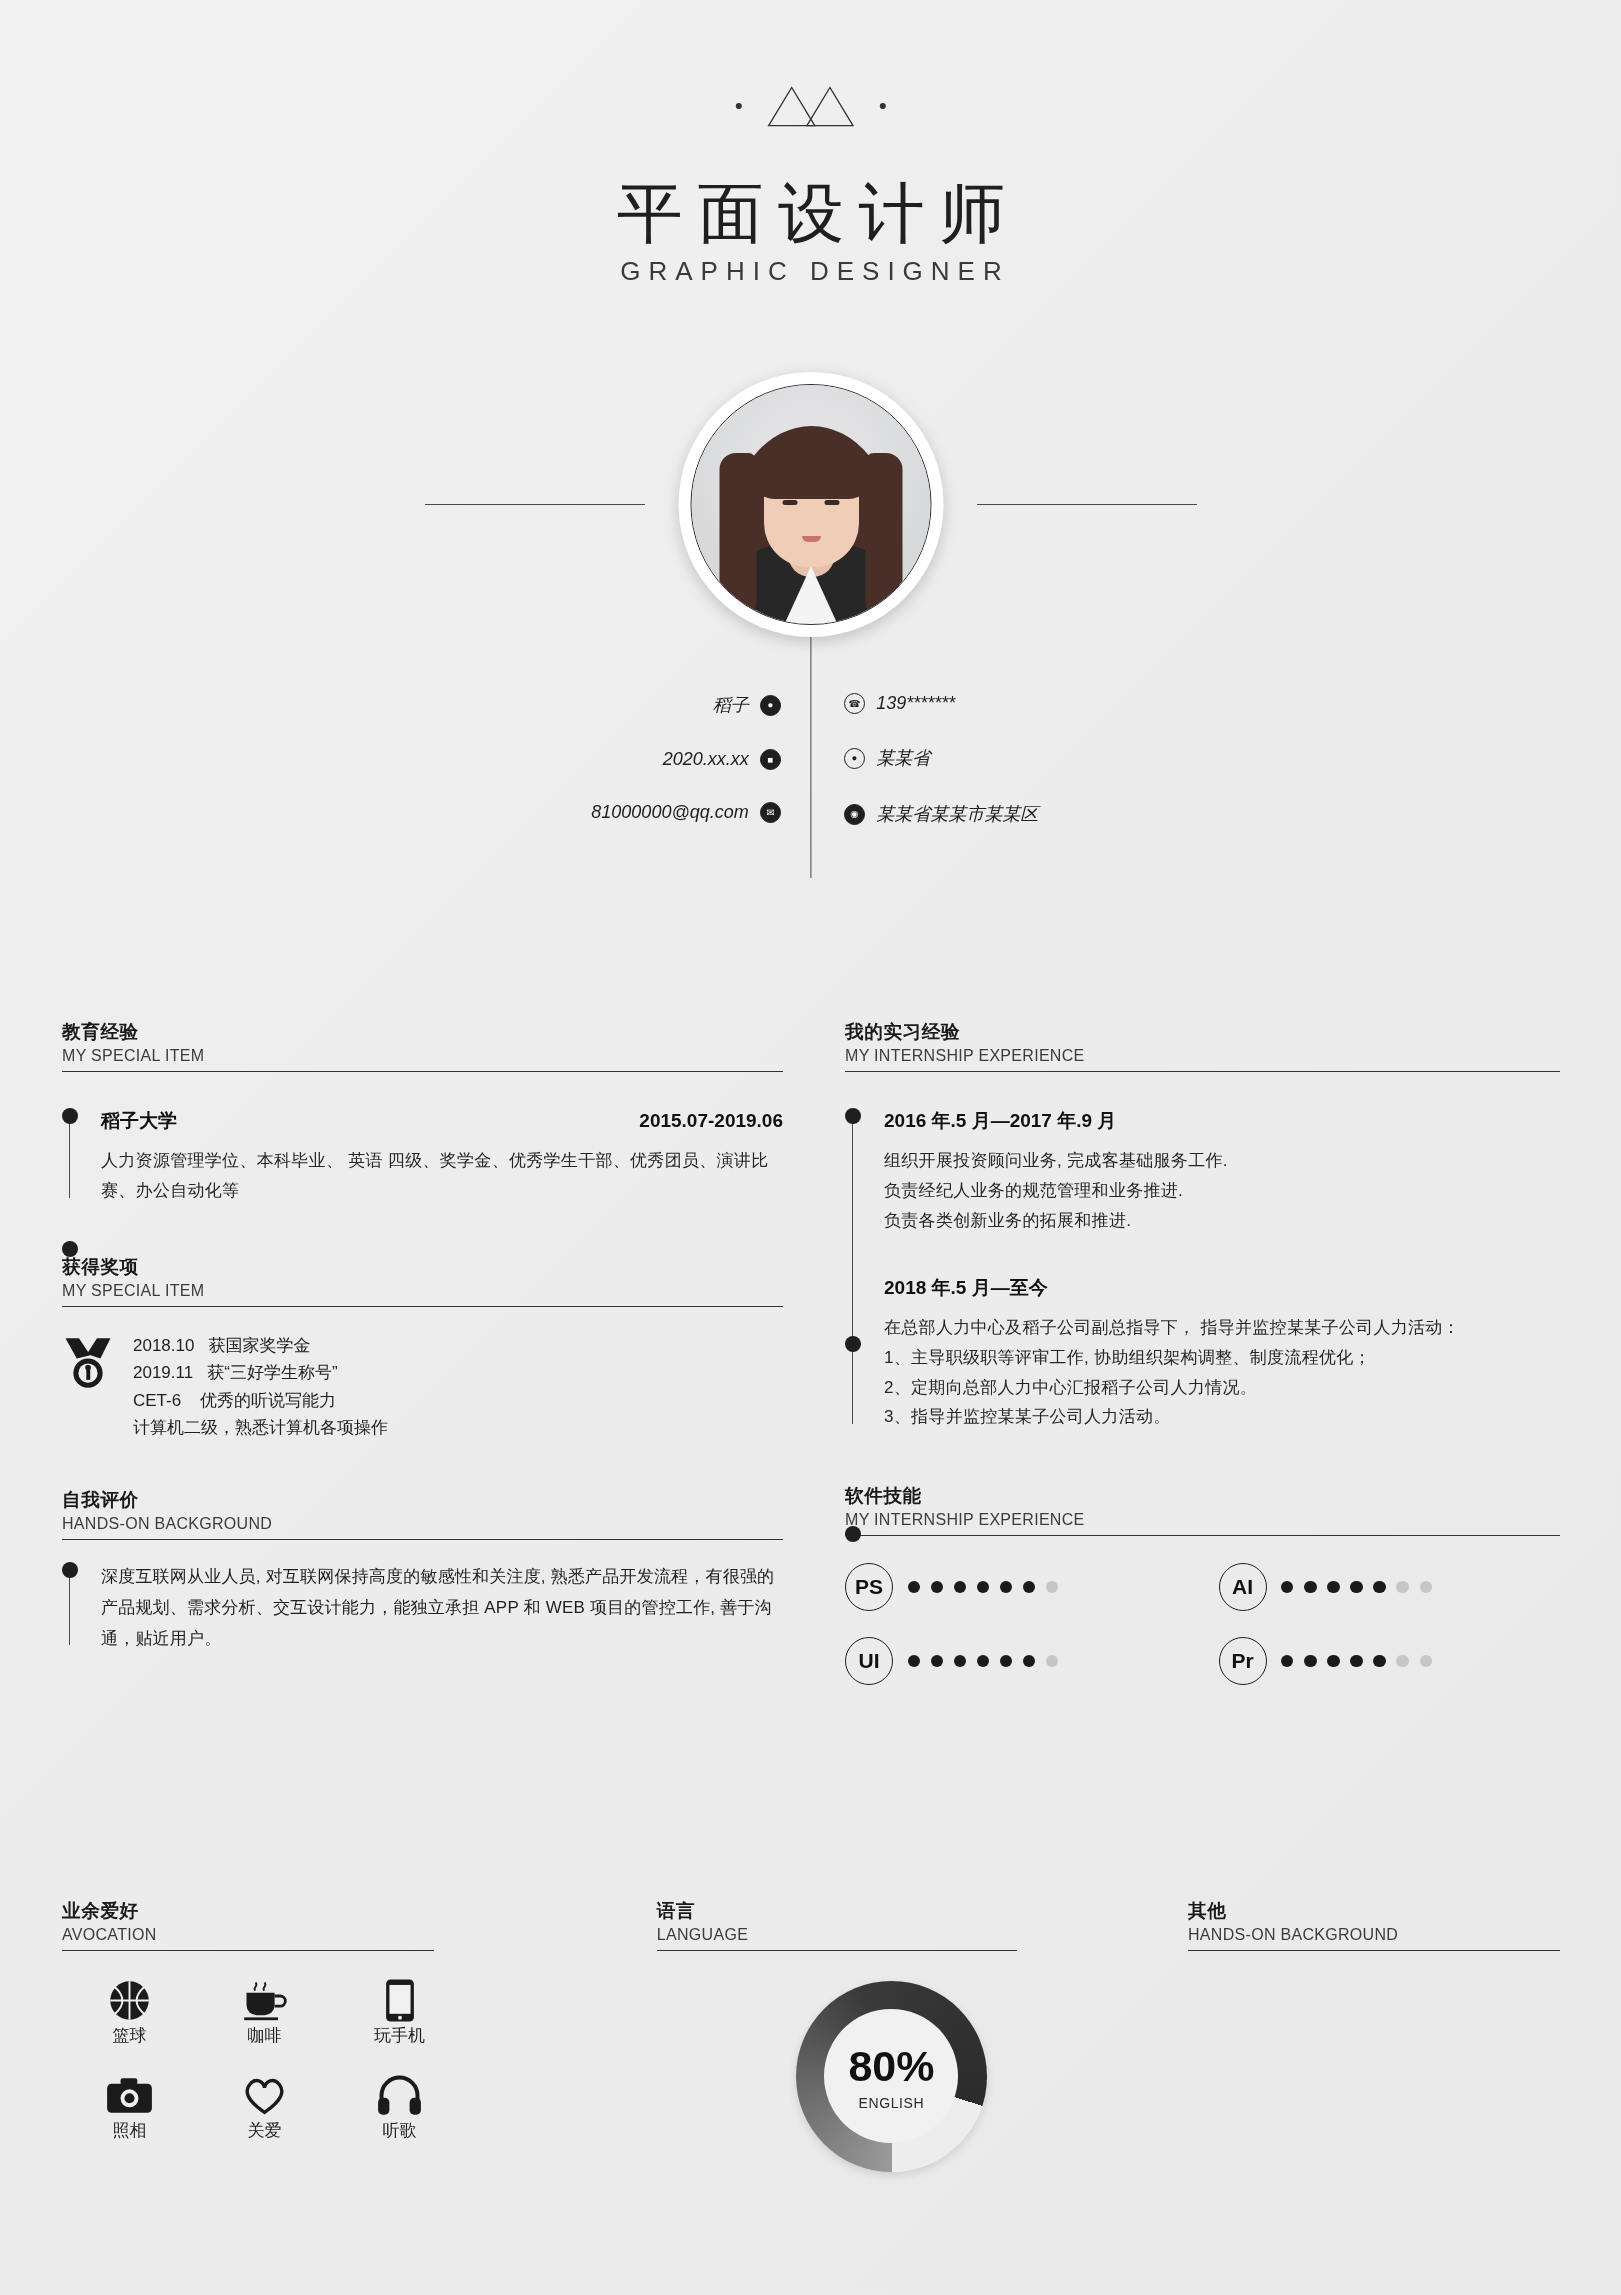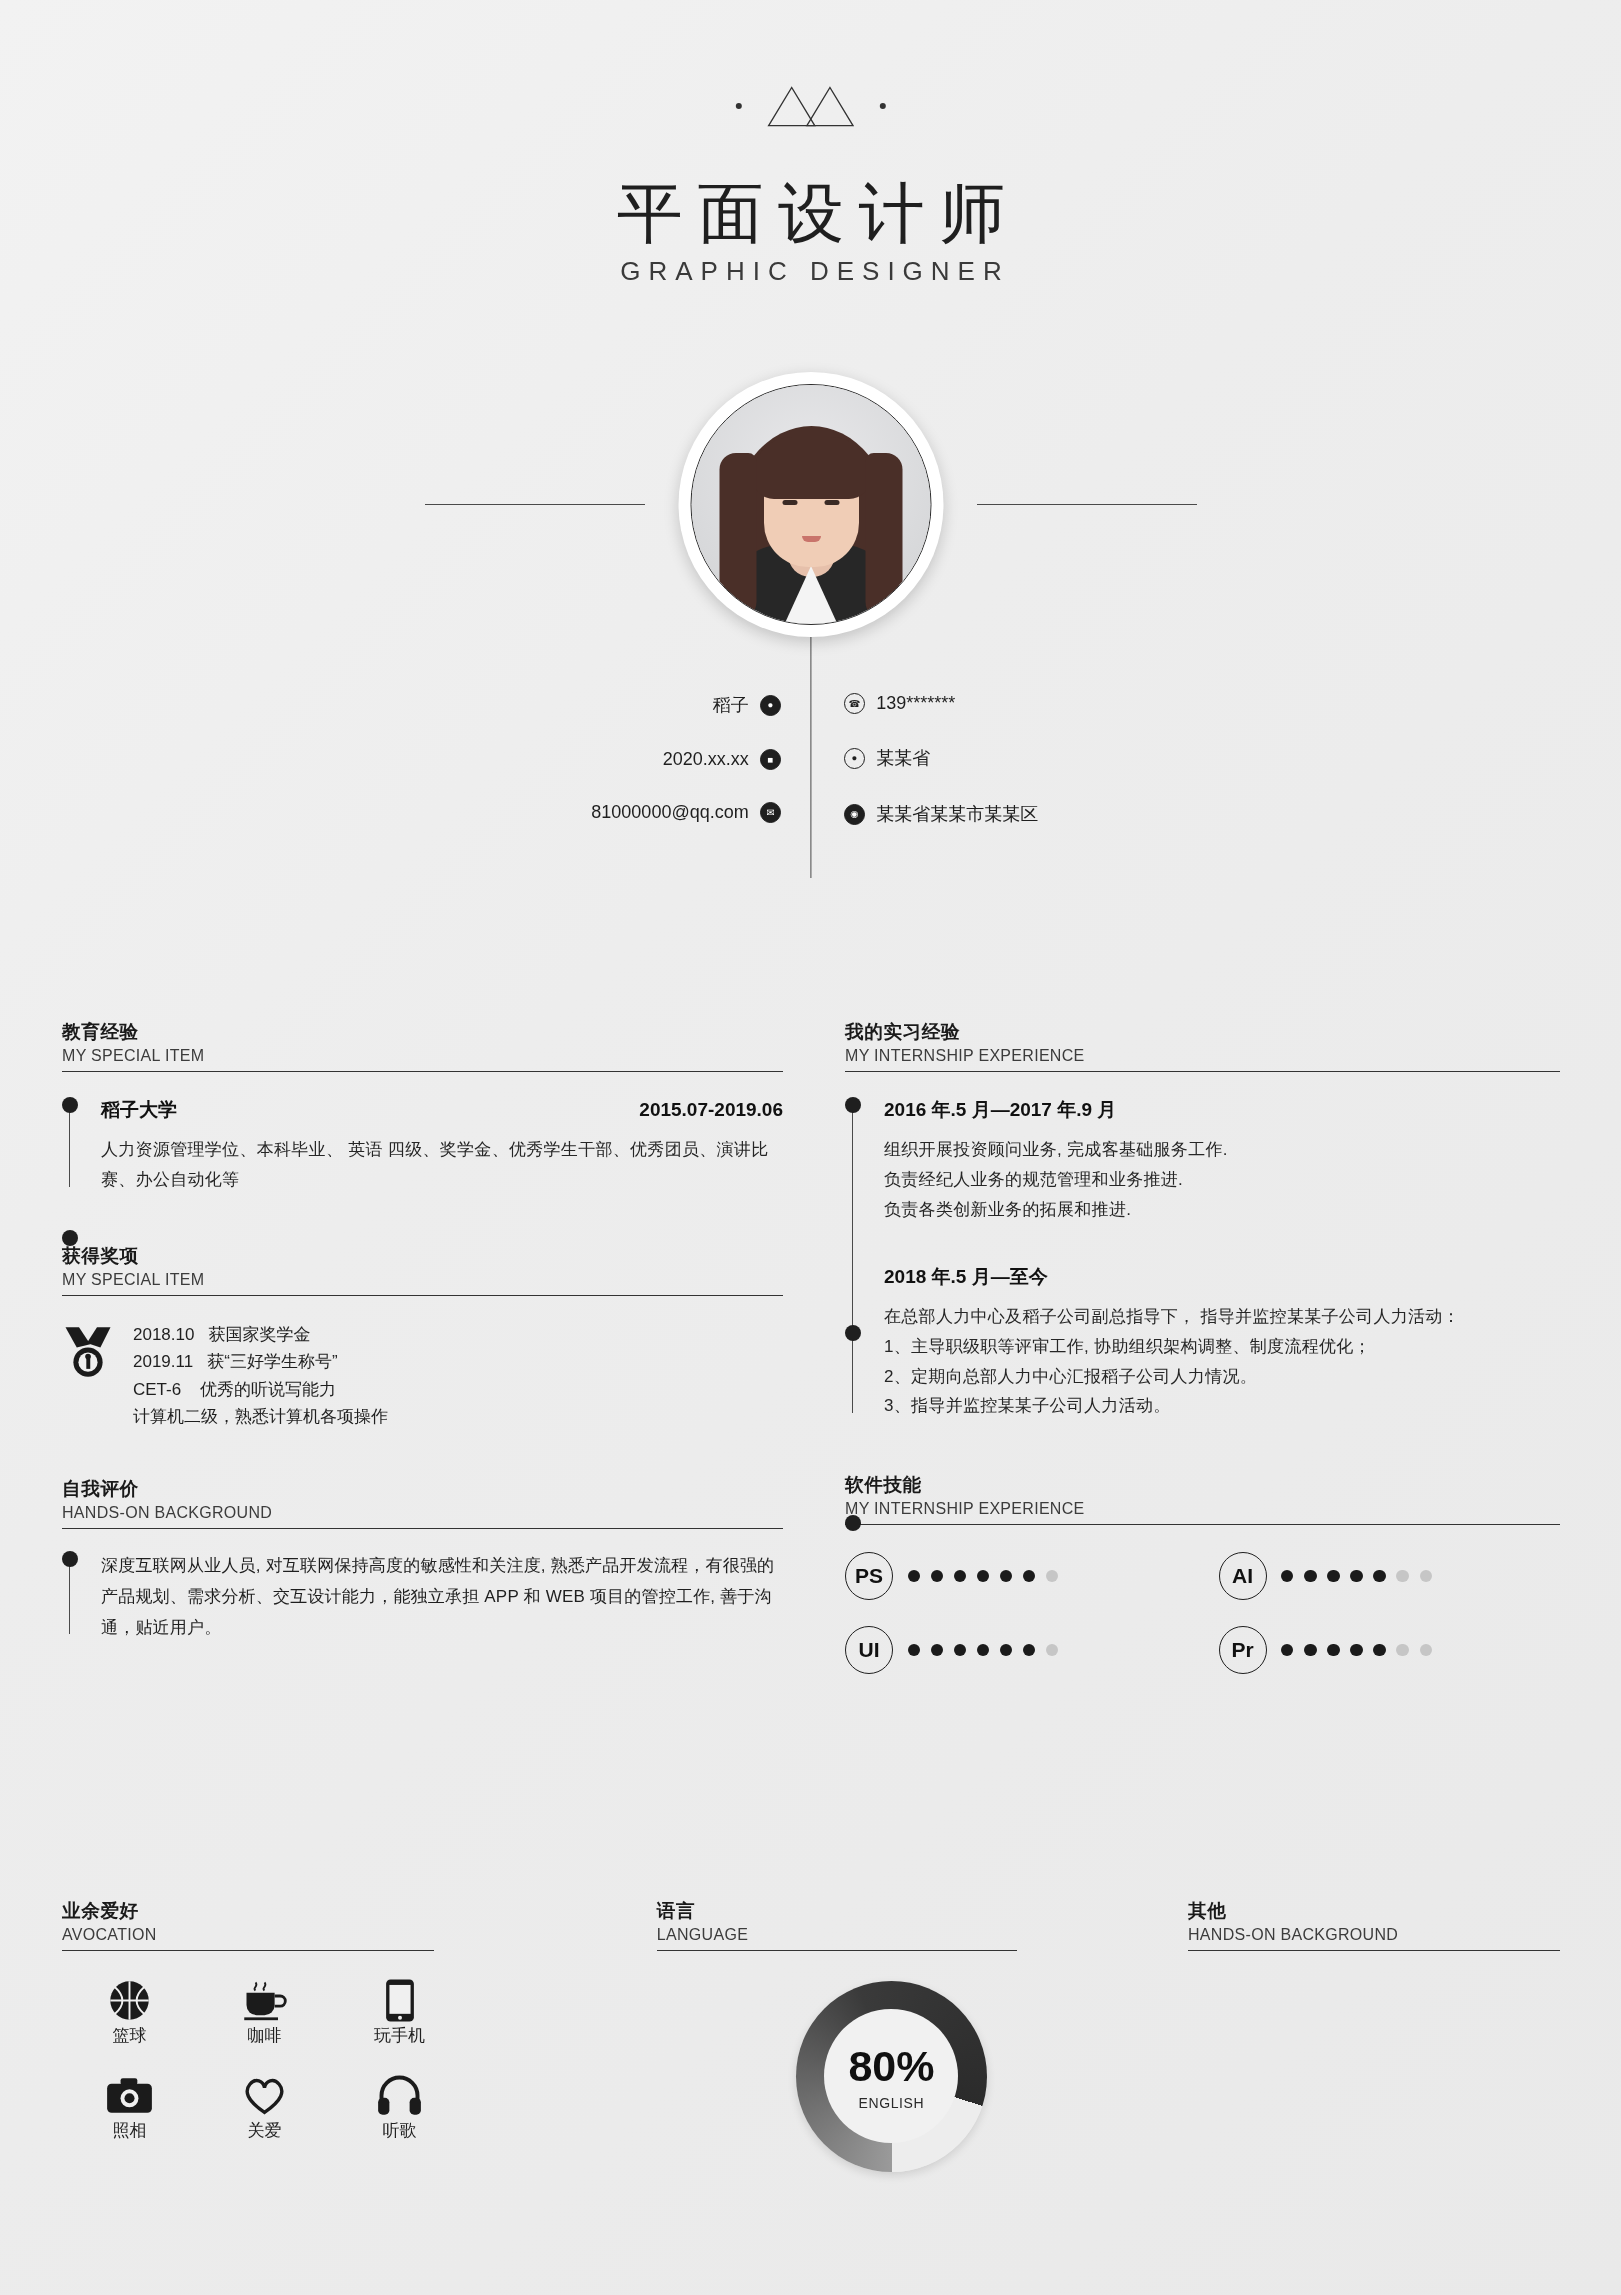--- a/index.html
+++ b/index.html
@@ -178,20 +178,21 @@
     flex-direction: column;
     align-items: flex-start;
     gap: 32px;
   }
   .c-item {
     display: flex;
     align-items: center;
     gap: 11.3px;
     font-size: 18px;
     color: #1f1f1f;
+    font-style: italic;
   }
   .c-icon {
     width: 19px;
     height: 19px;
     flex: 0 0 19px;
     border-radius: 50%;
     border: 1.1px solid #1f1f1f;
     display: flex;
     align-items: center;
     justify-content: center;
@@ -232,21 +233,21 @@
     height: 1.1px;
     background: #333;
     margin-top: 5.6px;
     width: 100%;
   }
 
   
   .timeline {
     position: relative;
     padding-left: 39px;
-    margin-top: 25px;
+    margin-top: 36px;
   }
   .timeline:before {
     content: "";
     position: absolute;
     left: 7.3px;
     top: 8px;
     bottom: 8px;
     width: 1.1px;
     background: #4a4a4a;
   }

